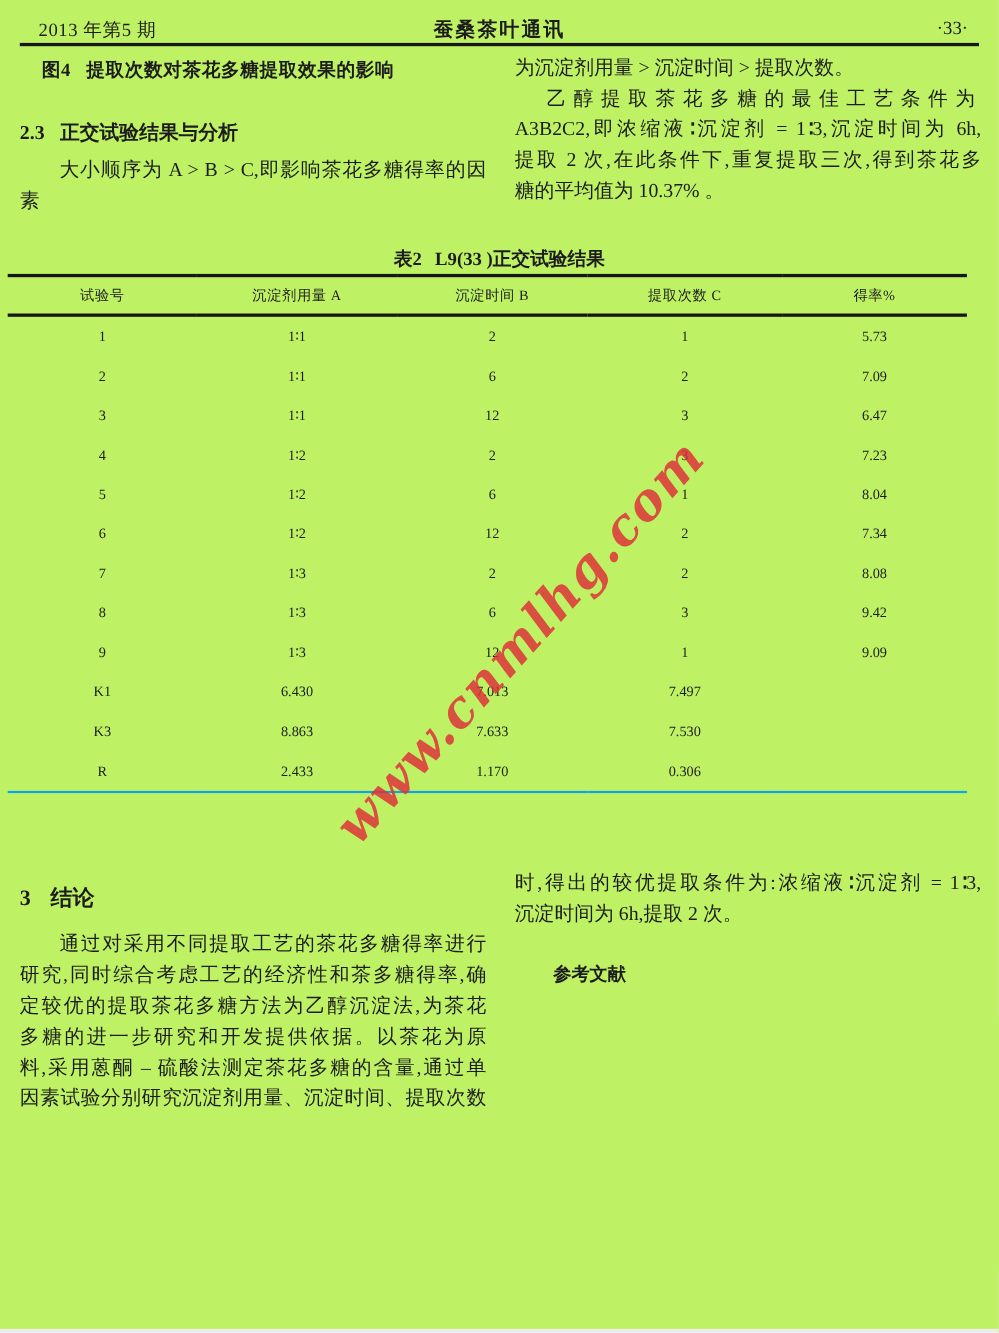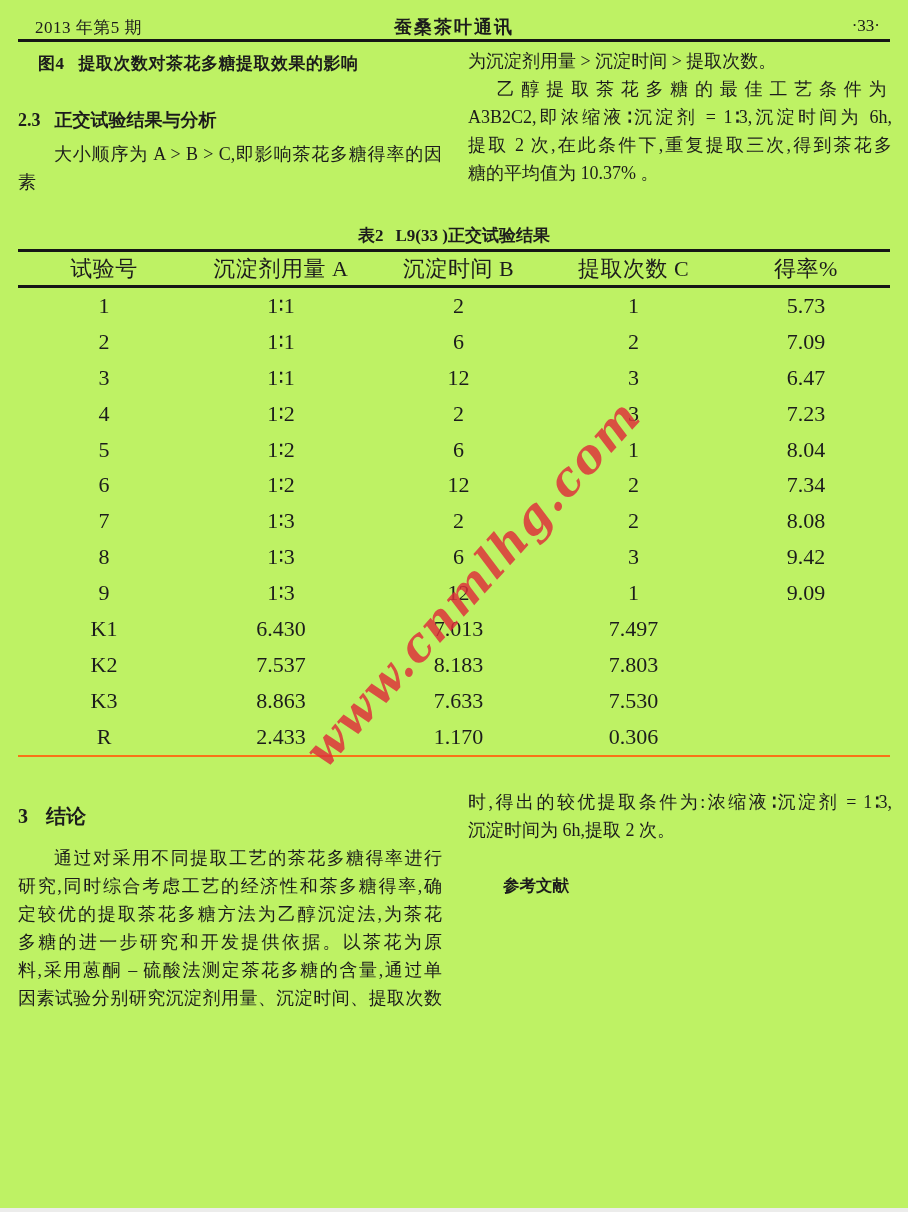--- a/index.html
+++ b/index.html
@@ -32,24 +32,24 @@
   .tl-para .pline:nth-child(1){text-indent:2em;}
   
   .tr-para{left:468px;top:47px;}
   .tr-para .pline:nth-child(2){text-indent:1.6em;letter-spacing:5.5px;white-space:normal;text-align:justify;text-align-last:justify;}
   .tr-para .pline:nth-child(3),
   .tr-para .pline:nth-child(4){white-space:normal;text-align:justify;text-align-last:justify;}
   
   .tbl-title{position:absolute;left:0;right:0;top:224px;text-align:center;font-weight:bold;font-size:17px;}
   .tbl-title .lbl{margin-right:12px;}
   table.results{
-    position:absolute;left:18px;top:249px;width:872px;
+    position:absolute;left:7px;top:249px;width:872px;
     border-collapse:collapse;table-layout:fixed;
-    border-top:3px solid #161616;border-bottom:2px solid #f97316;
-    font-size:22px;
+    border-top:3px solid #161616;border-bottom:2px solid #0ea5e9;
+    font-size:13px;
   }
   table.results thead tr{height:36px;}
   table.results thead{border-bottom:3px solid #161616;}
   table.results th{font-weight:normal;text-align:center;padding:0;letter-spacing:.5px;}
   table.results td{text-align:center;padding:0;height:35.9px;}
   
   .sec3{position:absolute;left:18px;top:803px;font-weight:bold;font-size:20px;font-family:Liberation Serif, serif;}
   .sec3 .lbl{margin-right:18px;}
   .bl-para{left:18px;top:844px;}
   .bl-para .pline{white-space:normal;text-align:justify;text-align-last:justify;}
@@ -186,27 +186,20 @@
           <td>9.09</td>
         </tr>
         <tr>
           <td>K1</td>
           <td>6.430</td>
           <td>7.013</td>
           <td>7.497</td>
           <td></td>
         </tr>
         <tr>
-          <td>K2</td>
-          <td>7.537</td>
-          <td>8.183</td>
-          <td>7.803</td>
-          <td></td>
-        </tr>
-        <tr>
           <td>K3</td>
           <td>8.863</td>
           <td>7.633</td>
           <td>7.530</td>
           <td></td>
         </tr>
         <tr>
           <td>R</td>
           <td>2.433</td>
           <td>1.170</td>

